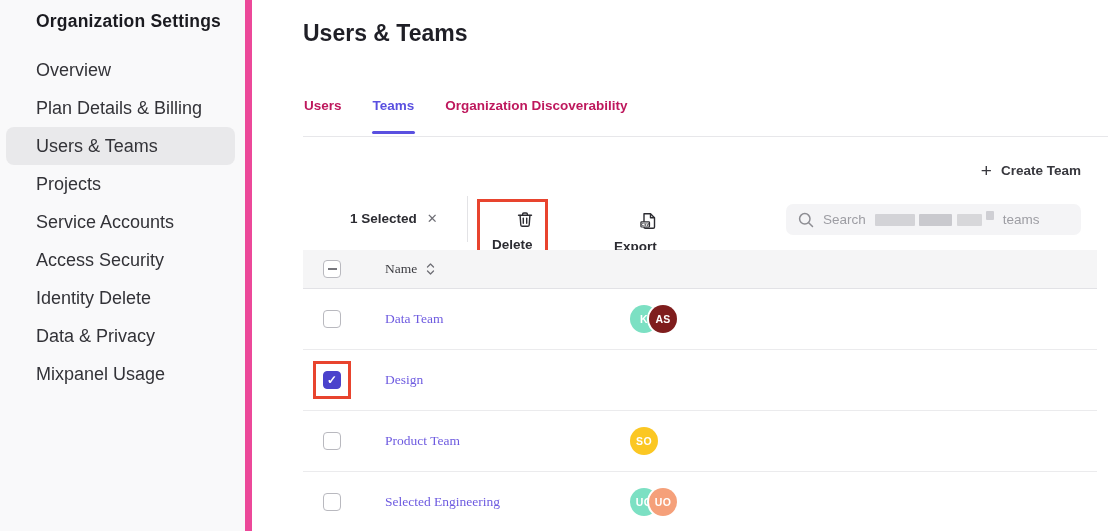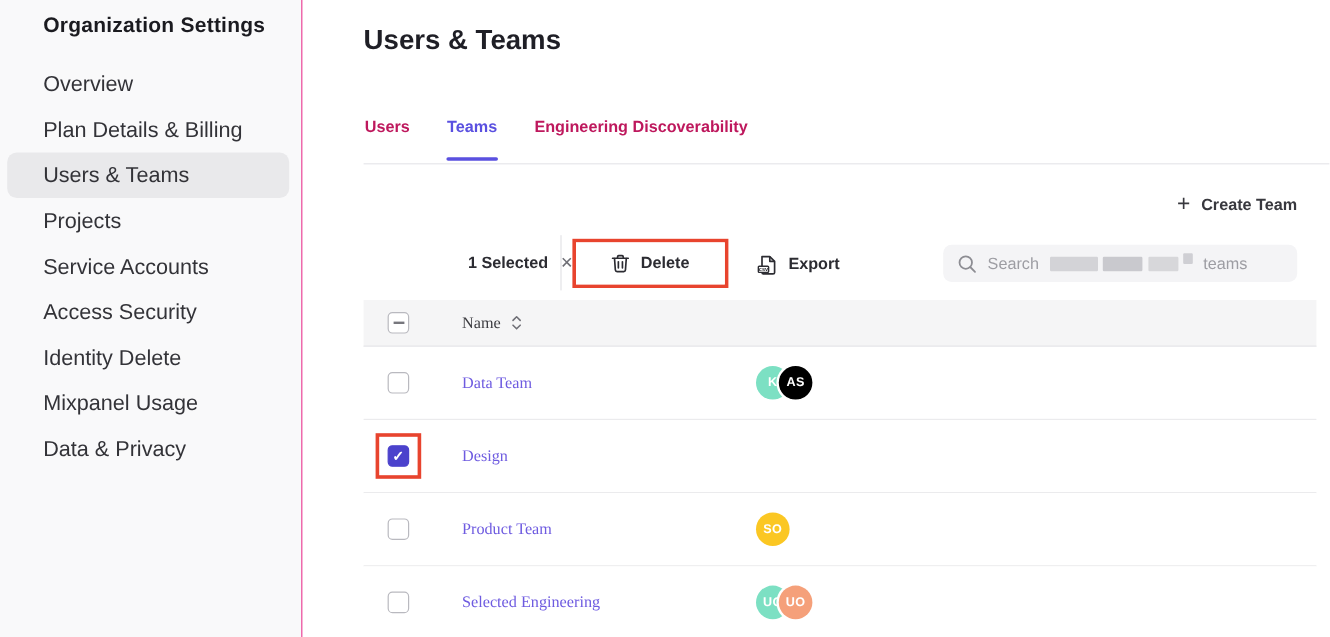--- a/index.html
+++ b/index.html
@@ -9,21 +9,21 @@
     background:#fff; font-family:"Liberation Sans", sans-serif;
     -webkit-font-smoothing:antialiased; color:#2c2c32;
   }
   :root {
     --red:#e8442e; --accent:#5a50e0; --link:#6e5be0; --cb:#4b42cc;
   }
 
   
   .sidebar {
     position:absolute; left:0; top:0; width:252px; height:531px;
-    background:#f9f9fa; border-right:1px solid #ec4899;
+    background:#f9f9fa; border-right:7px solid #ec4899;
   }
   .sb-title {
     padding:11px 0 0 36px; font-size:17.5px; font-weight:700;
     color:#1b1b20; letter-spacing:.2px;
   }
   .sb-nav { position:absolute; top:51px; left:6px; right:10px; }
   .sb-item {
     height:38px; display:flex; align-items:center; padding:0 30px;
     border-radius:8px; font-size:18px; color:#333338; cursor:pointer;
   }
@@ -54,33 +54,33 @@
   
   .create-team {
     position:absolute; top:163px; right:27px; display:flex; align-items:center;
     gap:9px; font-size:13.5px; font-weight:600; color:#38383e; cursor:pointer;
   }
   .plus-glyph { font-size:19px; font-weight:300; line-height:14px; color:#38383e; }
 
   
   .sel-group {
     position:absolute; left:98px; top:211px; display:flex; align-items:center; gap:10px;
-    font-size:13.5px; font-weight:600; color:#2c2c32;margin-left:40px;
+    font-size:13.5px; font-weight:600; color:#2c2c32;
   }
   .clear-x { color:#6f6f76; font-size:13px; font-weight:400; cursor:pointer; }
   .vdiv { position:absolute; left:215px; top:196px; width:1px; height:46px; background:#e3e3e6; }
 
   .annotation-box {
     position:absolute; left:225px; top:199px;
     border:3px solid var(--red); background:#fff;
   }
   .tool-btn {
-    display:flex; align-items:flex-start; gap:9px; background:#fff; border:none;
+    display:flex; align-items:flex-end; gap:9px; background:#fff; border:none;
     font-family:inherit; font-size:13.5px; font-weight:600; color:#2c2c32;
-    padding:9px 29px; cursor:pointer;
+    padding:9px 12px; cursor:pointer;flex-direction:column;
   }
   .export-btn { position:absolute; left:350px; top:203px; height:32px; background:transparent; }
 
   
   .search {
     position:absolute; left:534px; top:204px; width:295px; height:31px;
     background:#f4f4f6; border-radius:7px; display:flex; align-items:center;
     gap:9px; padding:0 12px; font-size:13.5px; color:#9d9da3; cursor:text;
   }
   .redact { height:12px; border-radius:1px; display:inline-block; }
@@ -151,35 +151,35 @@
         <div class="sb-item">
           <span>Service Accounts</span>
         </div>
         <div class="sb-item">
           <span>Access Security</span>
         </div>
         <div class="sb-item">
           <span>Identity Delete</span>
         </div>
         <div class="sb-item">
+          <span>Data &amp; Privacy</span>
+        </div>
+        <div class="sb-item">
           <span>Mixpanel Usage</span>
-        </div>
-        <div class="sb-item">
-          <span>Data &amp; Privacy</span>
         </div>
       </nav>
   </aside>
 
   <main class="main">
     <h1 class="page-title">Users &amp; Teams</h1>
 
     <div class="tabs">
         <div class="tab">Users</div>
         <div class="tab active">Teams</div>
-        <div class="tab">Engineering Discoverability</div>
+        <div class="tab">Organization Discoverability</div>
       </div>
 
     <div class="create-team">
       <span class="plus-glyph">+</span>
       <span>Create Team</span>
     </div>
 
     <div class="sel-group">
       <span>1 Selected</span>
       <span class="clear-x">✕</span>
@@ -249,21 +249,21 @@
       <div>
           <div class="row">
             <div class="cb-cell">
               <div class="checkbox"></div>
             </div>
             <div class="name-cell">
               <span class="team-link">Data Team</span>
             </div>
             <div class="avatar-stack">
               <span class="avatar" style="background: rgb(124, 224, 195);">K</span>
-              <span class="avatar" style="background: #000000;">AS</span>
+              <span class="avatar" style="background: #7f1d1d;">AS</span>
             </div>
           </div>
           <div class="row">
             <div class="cb-cell">
               <div class="red-box">
                 <div class="checkbox checked"></div>
               </div>
             </div>
             <div class="name-cell">
               <span class="team-link">Design</span>

